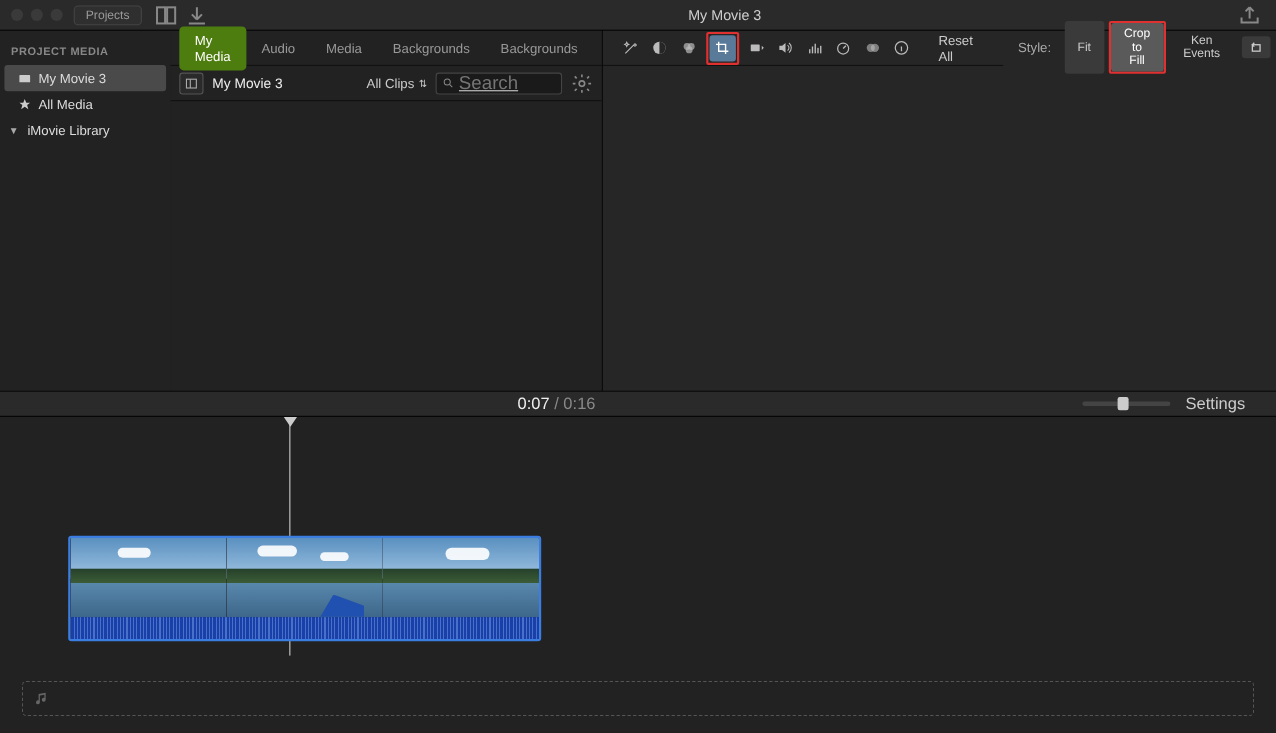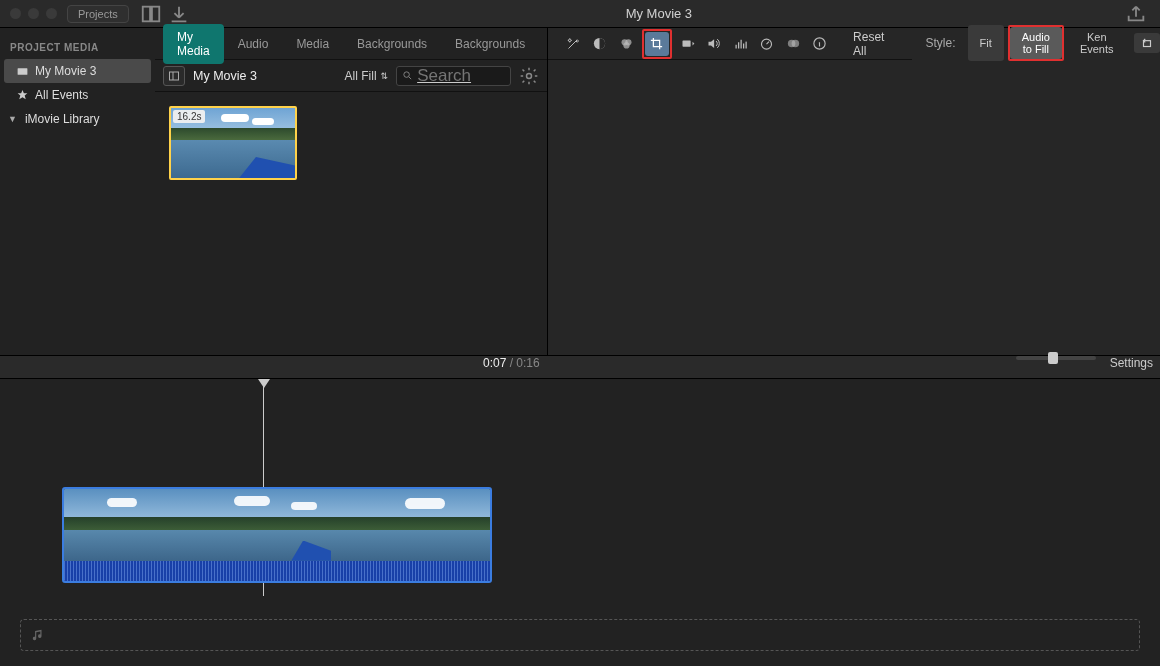--- a/index.html
+++ b/index.html
@@ -18,21 +18,21 @@
   .sidebar { width: 155px; background: #222; padding: 8px 0; }
   .sb-hdr { color: #888; font-size: 10px; font-weight: 600; letter-spacing: 0.5px; padding: 6px 10px; }
   .sb-item { padding: 5px 10px 5px 16px; display: flex; align-items: center; gap: 6px; font-size: 12px; color: #ddd; }
   .sb-item.sel { background: #4a4a4a; border-radius: 3px; margin: 0 4px; padding-left: 12px; }
   .sb-item svg { width: 13px; height: 13px; }
   .caret { font-size: 9px; color: #aaa; margin-right: 2px; }
 
   .browser { flex: 1; display: flex; flex-direction: column; background: #222; }
   .tabs { height: 32px; display: flex; align-items: center; gap: 0; padding: 0 8px; border-bottom: 1px solid #111; }
   .tab { padding: 6px 14px; color: #999; font-size: 12px; cursor: pointer; }
-  .tab.active { background: #0f766e; color: #fff; border-radius: 4px; }
+  .tab.active { background: #4d7c0f; color: #fff; border-radius: 4px; }
   .subbar { height: 32px; display: flex; align-items: center; gap: 8px; padding: 0 8px; border-bottom: 1px solid #111; }
   .sb-toggle { width: 22px; height: 20px; border: 1px solid #555; border-radius: 3px; display: flex; align-items: center; justify-content: center; background: #2a2a2a; }
   .sb-toggle svg { width: 12px; height: 12px; color: #aaa; }
   .clip-dd { color: #ccc; font-size: 12px; margin-left: auto; display: flex; align-items: center; gap: 4px; }
   .search-box { background: #1a1a1a; border: 1px solid #444; border-radius: 3px; height: 20px; width: 115px; display: flex; align-items: center; padding: 0 5px; gap: 4px; }
   .search-box svg { width: 11px; height: 11px; color: #888; }
   .search-box input { background: none; border: none; color: #ccc; font-size: 17px; width: 85px; outline: none; text-decoration: underline; }
   .gear { width: 20px; height: 20px; display: flex; align-items: center; justify-content: center; color: #888; }
   .thumb-area { flex: 1; padding: 14px; }
   .thumb { width: 128px; height: 74px; border: 2px solid #ffd24a; border-radius: 2px; position: relative; overflow: hidden; }
@@ -71,21 +71,21 @@
   .crop-rect .ch { position: absolute; width: 14px; height: 14px; border: 2px solid #fff; }
   .ch.tl { top: -1px; left: -1px; border-right: none; border-bottom: none; }
   .ch.tr { top: -1px; right: -1px; border-left: none; border-bottom: none; }
   .ch.bl { bottom: -1px; left: -1px; border-right: none; border-top: none; }
   .ch.br { bottom: -1px; right: -1px; border-left: none; border-top: none; }
   .transport { height: 32px; display: flex; align-items: center; justify-content: center; gap: 18px; color: #ccc; position: relative; }
   .mic { position: absolute; left: 130px; }
   .fs { position: absolute; right: 30px; }
   .transport svg { width: 17px; height: 17px; }
 
-  .timebar { height: 24px; background: #2a2a2a; display: flex; align-items: flex-start; padding: 0 7px; color: #bbb; font-size: 12px; border-top: 1px solid #000; border-bottom: 1px solid #000; }
+  .timebar { height: 24px; background: #2a2a2a; display: flex; align-items: center; padding: 0 28px; color: #bbb; font-size: 15px; border-top: 1px solid #000; border-bottom: 1px solid #000; }
   .tc { margin: 0 auto; }
   .tc .cur { color: #eee; }
   .tc .dur { color: #888; }
   .zoom { width: 80px; height: 4px; background: #444; border-radius: 2px; position: relative; margin-right: 14px; }
   .zoom-h { position: absolute; top: -4px; left: 40%; width: 10px; height: 12px; background: #ccc; border-radius: 2px; }
   .settings { color: #ccc; }
 
   .timeline { height: 287px; background: #222; position: relative; padding-top: 30px; }
   .playhead { position: absolute; left: 263px; top: 4px; bottom: 70px; width: 1px; background: #ccc; }
   .playhead::before { content: ""; position: absolute; top: -4px; left: -5px; width: 0; height: 0; border-left: 6px solid transparent; border-right: 6px solid transparent; border-top: 9px solid #ccc; }
@@ -137,21 +137,21 @@
       <div class="sb-item sel">
         <svg viewBox="0 0 24 24" fill="#ccc">
             <rect x="3" y="6" width="18" height="12" rx="1"></rect>
           </svg>
         <span>My Movie 3</span>
       </div>
       <div class="sb-item">
         <svg viewBox="0 0 24 24" fill="#ccc">
             <path d="M12 2l2.5 6H21l-5 4 2 7-6-4-6 4 2-7-5-4h6.5z"></path>
           </svg>
-        <span>All Events</span>
+        <span>All Media</span>
       </div>
       <div class="sb-item" style="padding-left:8px">
         <span class="caret">▼</span>
         <span>iMovie Library</span>
       </div>
     </div>
 
     <div class="browser">
       <div class="tabs">
         <div class="tab active">My Media</div>
@@ -162,49 +162,36 @@
       </div>
       <div class="subbar">
         <div class="sb-toggle">
             <svg viewBox="0 0 24 24" fill="none" stroke="currentColor" stroke-width="2">
               <rect x="3" y="4" width="18" height="16"></rect>
               <line x1="10" y1="4" x2="10" y2="20"></line>
             </svg>
           </div>
         <span style="color:#eee;font-size:12.5px">My Movie 3</span>
         <div class="clip-dd">
-            <span>All Fill</span>
+            <span>All Clips</span>
             <span style="font-size:9px">⇅</span>
           </div>
         <div class="search-box">
           <svg viewBox="0 0 24 24" fill="none" stroke="currentColor" stroke-width="2">
               <circle cx="10" cy="10" r="6"></circle>
               <path d="M20 20l-5-5"></path>
             </svg>
           <input placeholder="Search" style="">
         </div>
         <div class="gear">
             <svg viewBox="0 0 24 24" fill="none" stroke="currentColor" stroke-width="1.8">
               <circle cx="12" cy="12" r="3"></circle>
               <path d="M12 2v3M12 19v3M4.2 4.2l2.1 2.1M17.7 17.7l2.1 2.1M2 12h3M19 12h3M4.2 19.8l2.1-2.1M17.7 6.3l2.1-2.1"></path>
             </svg>
           </div>
-      </div>
-      <div class="thumb-area">
-        <div class="thumb">
-          <div class="thumb-dur">16.2s</div>
-          <div class="lake-s">
-            <div class="sky"></div>
-            <div class="cloud" style="top:8%;left:40%;width:28px;height:8px"></div>
-            <div class="cloud" style="top:14%;left:65%;width:22px;height:7px"></div>
-            <div class="hill"></div>
-            <div class="water"></div>
-            <div class="boat"></div>
-          </div>
-        </div>
       </div>
     </div>
   </div>
 
   <div class="viewer">
     <div class="v-tools">
       <div class="vt-icon vt-wand">
           <svg viewBox="0 0 24 24" fill="none" stroke="currentColor" stroke-width="1.6">
             <path d="M4 20L16 8m0 0l2-2 2 2-2 2m-2-2l2 2M6 4l1 2 2 1-2 1-1 2-1-2-2-1 2-1z"></path>
           </svg>
@@ -268,21 +255,21 @@
             <path d="M12 8h.01M11 11h1v5h1"></path>
           </svg>
         </div>
       <span class="reset-all">Reset All</span>
     </div>
 
     <div class="stylebar">
       <span class="st-label">Style:</span>
       <div class="st-seg">
         <button class="st-btn">Fit</button>
-        <span class="hl-red"><button class="st-btn active">Audio to Fill</button></span>
+        <span class="hl-red"><button class="st-btn active">Crop to Fill</button></span>
         <button class="st-btn" style="background:transparent">Ken Events</button>
       </div>
       <div class="st-right">
         <div class="rot-btn">
             <svg viewBox="0 0 24 24" width="14" height="14" fill="none" stroke="currentColor" stroke-width="2">
               <rect x="6" y="8" width="12" height="10"></rect>
               <path d="M9 5l-3 3 3 3"></path>
             </svg>
           </div>
         <div class="rot-btn">

